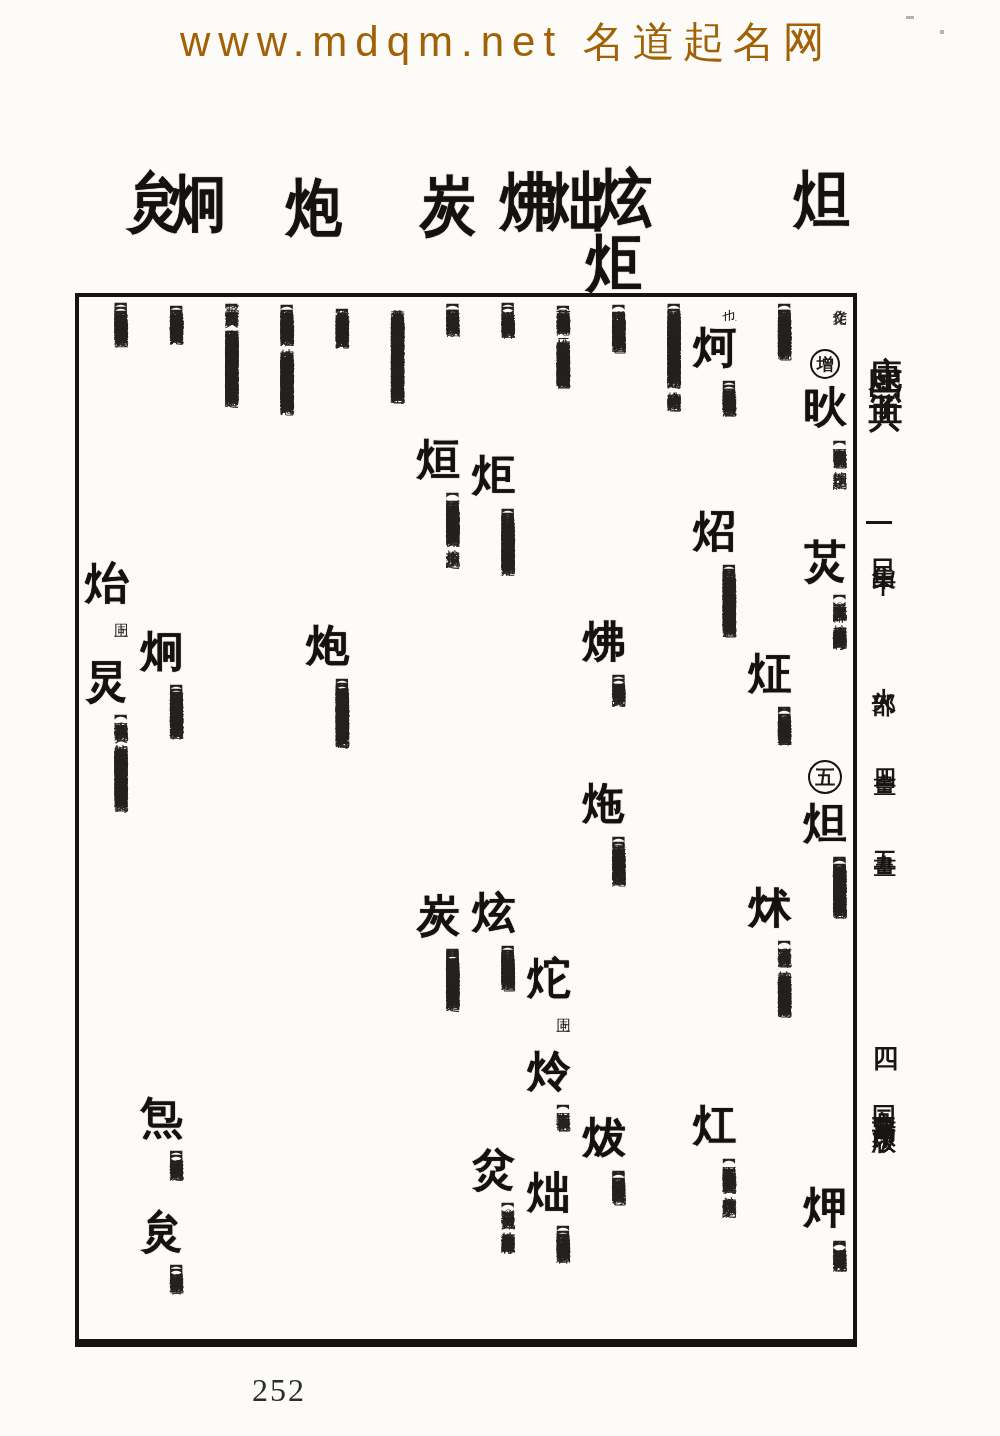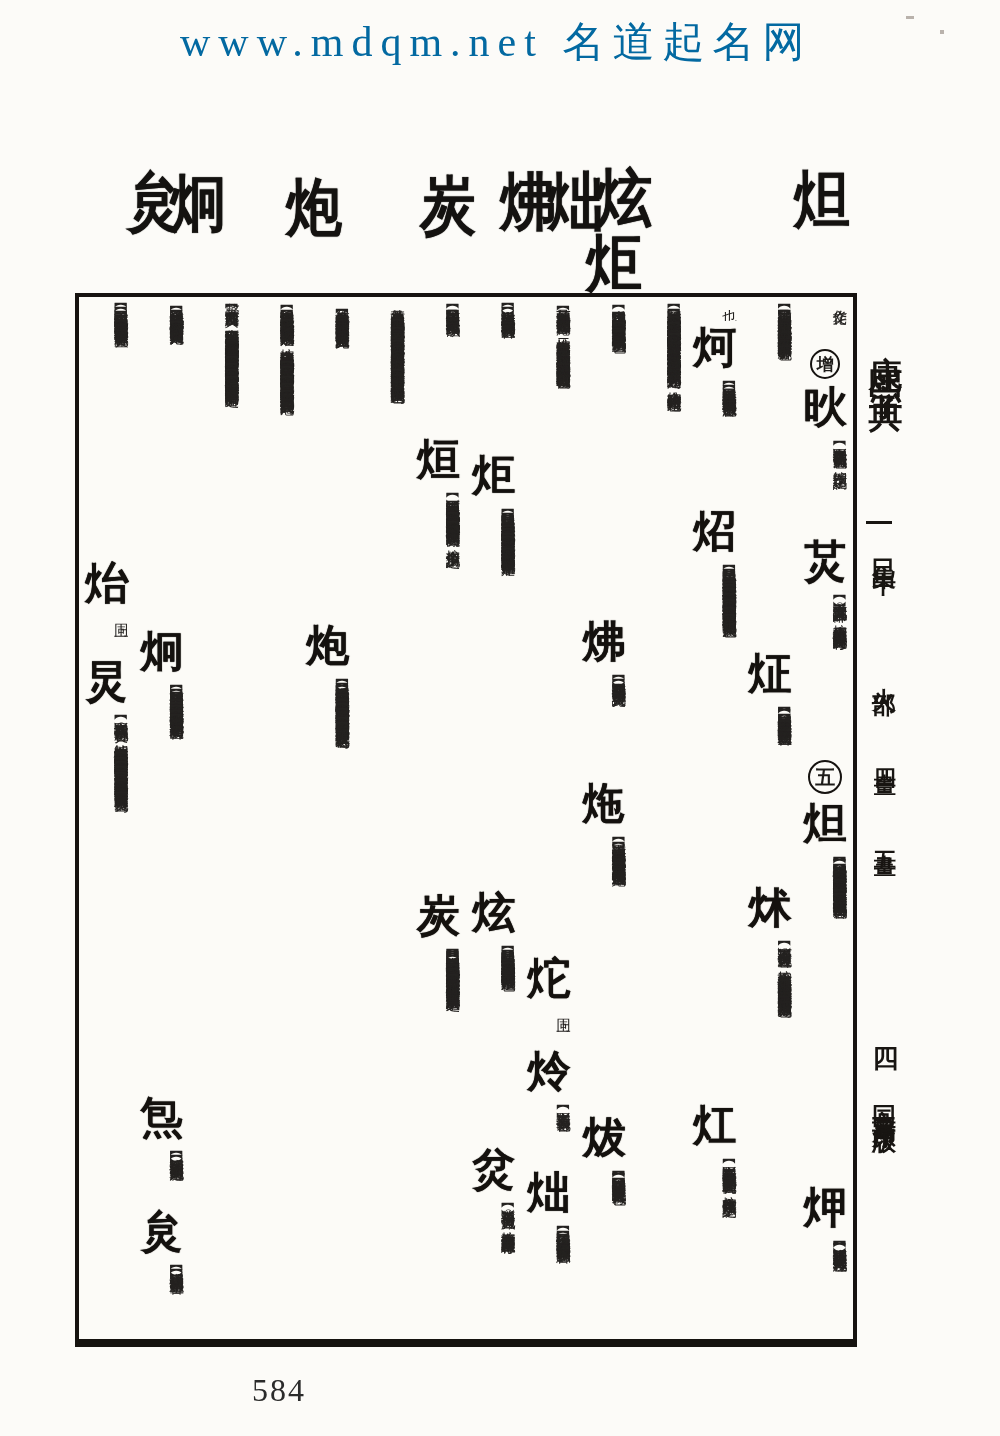--- a/index.html
+++ b/index.html
@@ -5,22 +5,22 @@
   html,body{margin:0;padding:0;}
   body{
     width:1000px;height:1436px;position:relative;overflow:hidden;
     background:#fcfbf8;
     font-family:"Liberation Serif","DejaVu Serif",serif;
     color:#1d1b18;
   }
   
   .watermark{
     position:absolute;left:180px;top:14px;width:680px;
-    font-family:Liberation Serif, serif;
-    font-size:42px;letter-spacing:8px;color:#0369a1;font-weight:500;
+    font-family:Liberation Sans, sans-serif;
+    font-size:42px;letter-spacing:8px;color:#a16207;font-weight:500;
     white-space:nowrap;
   }
   .speck{position:absolute;background:#b9b2ac;}
   
   .seal{
     position:absolute;font-size:56px;line-height:60px;font-weight:700;
     transform:scaleY(1.12);color:#141210;
     font-family:"Liberation Serif","DejaVu Serif",serif;
     text-shadow:0 0 1px #141210;
   }
@@ -203,13 +203,13 @@
 
 <div class="vt" id="m-title">康熙字典</div>
 <div id="m-rule"></div>
 <div class="vt" id="m-section">巳集中</div>
 <div class="vt" id="m-radical">火部</div>
 <div class="vt" id="m-s4">四畫</div>
 <div class="vt" id="m-s5">五畫</div>
 <div class="vt" id="m-folio">四</div>
 <div class="vt" id="m-pub">同文書局原版</div>
 
-<div id="pagenum">584</div>
+<div id="pagenum">252</div>
 
 </body></html>

